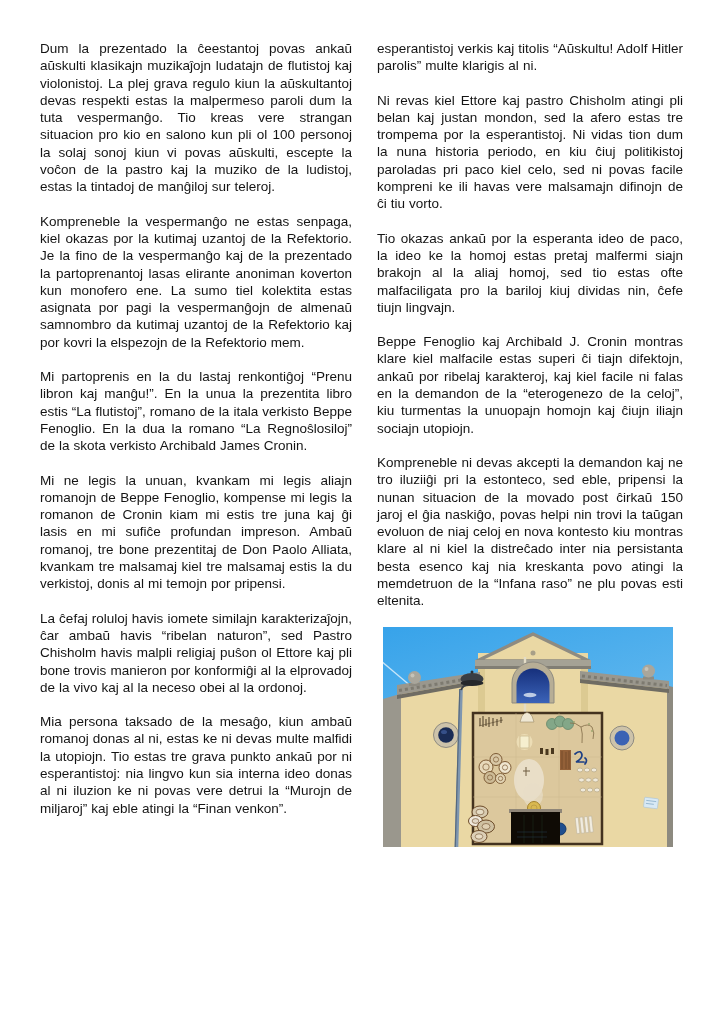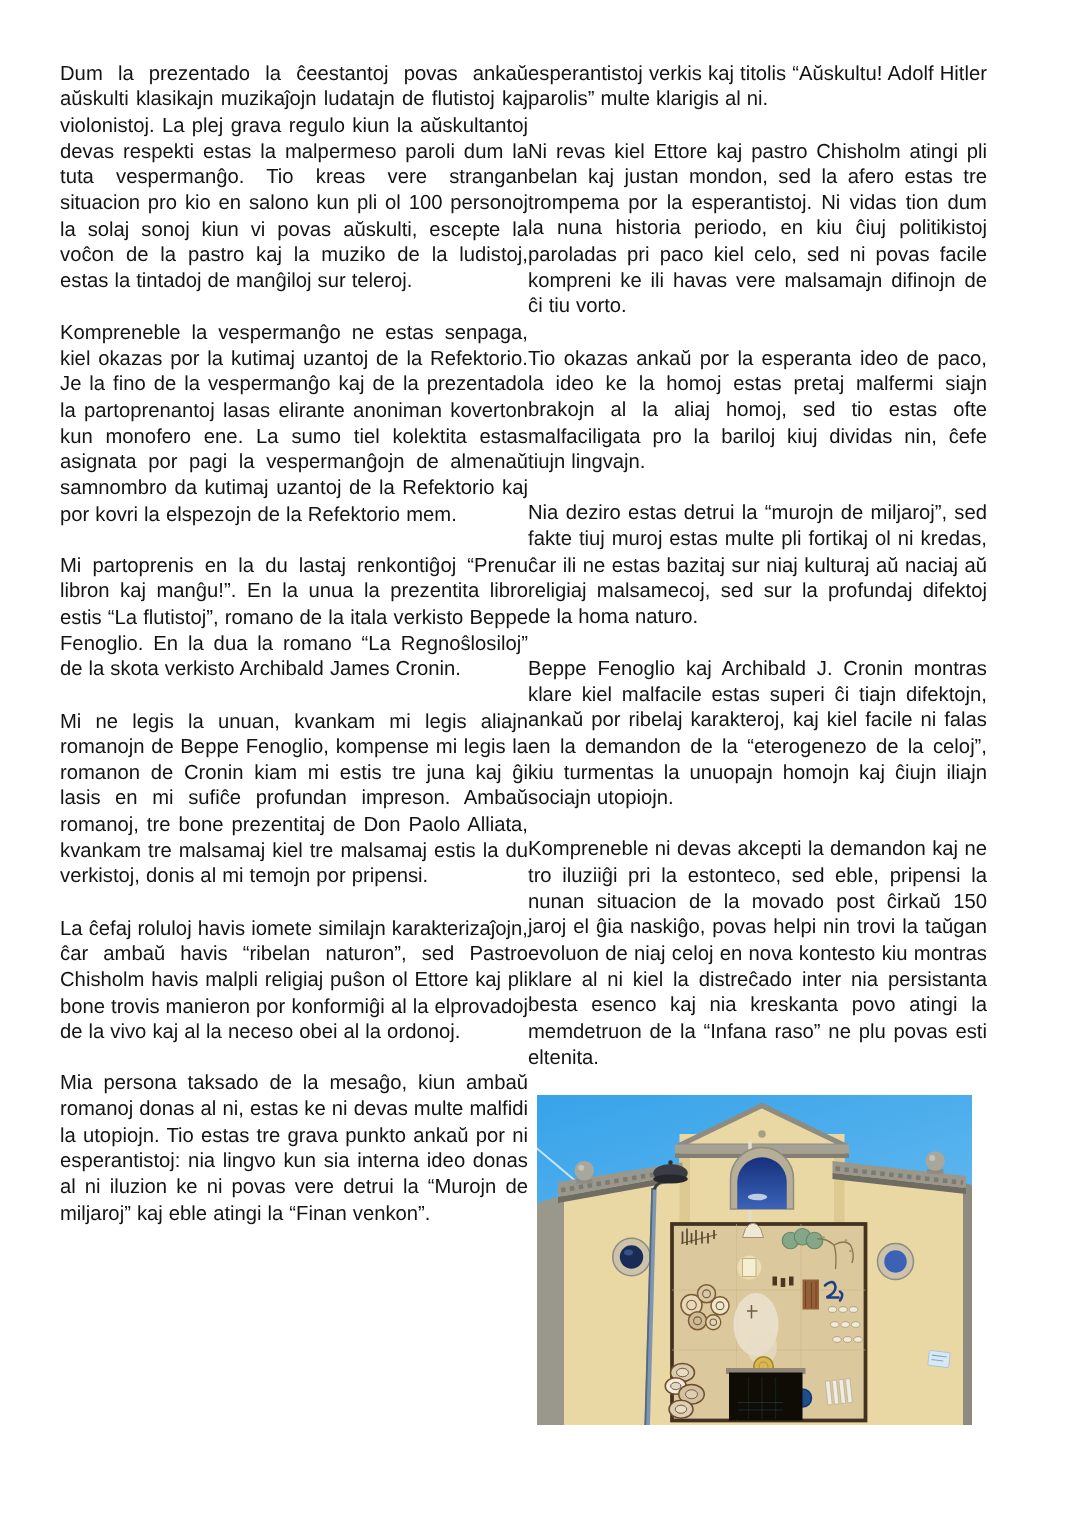--- a/index.html
+++ b/index.html
@@ -1,20 +1,20 @@
 <!DOCTYPE html>
 <html style="--sky: #37a3ea; --sky_light: #76c2f0; --facade: #ead8a4; --stone: #9a978d; --stone_dark: #6f6c63; --panel: #dcc89d; --panel_frame: #43321f; --glass_dark: #16307c; --glass_light: #3b63b8; --door: #0f0b05; --lamp_head: #3a3e44; --pole: #7e96b0;"><head>
 <meta charset="utf-8">
 <style>
   html, body { margin:0; padding:0; background:#ffffff; }
   .page {
     position:relative; width:725px; height:1024px; background:#ffffff;
     overflow:hidden; font-family:"Liberation Sans", sans-serif;
   }
-  .columns { position:absolute; top:40px; left:40px; display:flex; }
+  .columns { position:absolute; top:40px; left:40px; display:flex; gap:25px; }
   .col { display:block; }
   .col-left  { width:312px; }
   .col-right { width:306px; }
   .col p {
     margin:0 0 17px 0; font-size:13.5px; line-height:17.3px;
     text-align:justify; color:#141414; word-spacing:0.02em;
   }
   .col p.continues { text-align-last: justify; }
   .photo-wrap { margin:2px 0 0 6px; width:290px; height:220px; }
   .photo-wrap svg { display:block; }
@@ -37,21 +37,20 @@
       <p>Mi partoprenis en la du lastaj renkontiĝoj “Prenu libron kaj manĝu!”. En la unua la prezentita libro estis “La flutistoj”, romano de la itala verkisto Beppe Fenoglio. En la dua la romano “La Regnoŝlosiloj” de la skota verkisto Archibald James Cronin.</p>
       <p>Mi ne legis la unuan, kvankam mi legis aliajn romanojn de Beppe Fenoglio, kompense mi legis la romanon de Cronin kiam mi estis tre juna kaj ĝi lasis en mi sufiĉe profundan impreson. Ambaŭ romanoj, tre bone prezentitaj de Don Paolo Alliata, kvankam tre malsamaj kiel tre malsamaj estis la du verkistoj, donis al mi temojn por pripensi.</p>
       <p>La ĉefaj roluloj havis iomete similajn karakterizaĵojn, ĉar ambaŭ havis “ribelan naturon”, sed Pastro Chisholm havis malpli religiaj puŝon ol Ettore kaj pli bone trovis manieron por konformiĝi al la elprovadoj de la vivo kaj al la neceso obei al la ordonoj.</p>
       <p>Mia persona taksado de la mesaĝo, kiun ambaŭ romanoj donas al ni, estas ke ni devas multe malfidi la utopiojn. Tio estas tre grava punkto ankaŭ por ni esperantistoj: nia lingvo kun sia interna ideo donas al ni iluzion ke ni povas vere detrui la “Murojn de miljaroj” kaj eble atingi la “Finan venkon”.</p>
     </div>
 
     <div class="col col-right">
       <p>esperantistoj verkis kaj titolis “Aŭskultu! Adolf Hitler parolis” multe klarigis al ni.</p>
       <p>Ni revas kiel Ettore kaj pastro Chisholm atingi pli belan kaj justan mondon, sed la afero estas tre trompema por la esperantistoj. Ni vidas tion dum la nuna historia periodo, en kiu ĉiuj politikistoj paroladas pri paco kiel celo, sed ni povas facile kompreni ke ili havas vere malsamajn difinojn de ĉi tiu vorto.</p>
       <p>Tio okazas ankaŭ por la esperanta ideo de paco, la ideo ke la homoj estas pretaj malfermi siajn brakojn al la aliaj homoj, sed tio estas ofte malfaciligata pro la bariloj kiuj dividas nin, ĉefe tiujn lingvajn.</p>
-      <p>Nia deziro estas detrui la “murojn de miljaroj”, sed fakte tiuj muroj estas multe pli fortikaj ol ni kredas, ĉar ili ne estas bazitaj sur niaj kulturaj aŭ naciaj aŭ religiaj malsamecoj, sed sur la profundaj difektoj de la homa naturo.</p>
       <p>Beppe Fenoglio kaj Archibald J. Cronin montras klare kiel malfacile estas superi ĉi tiajn difektojn, ankaŭ por ribelaj karakteroj, kaj kiel facile ni falas en la demandon de la “eterogenezo de la celoj”, kiu turmentas la unuopajn homojn kaj ĉiujn iliajn sociajn utopiojn.</p>
       <p>Kompreneble ni devas akcepti la demandon kaj ne tro iluziiĝi pri la estonteco, sed eble, pripensi la nunan situacion de la movado post ĉirkaŭ 150 jaroj el ĝia naskiĝo, povas helpi nin trovi la taŭgan evoluon de niaj celoj en nova kontesto kiu montras klare al ni kiel la distreĉado inter nia persistanta besta esenco kaj nia kreskanta povo atingi la memdetruon de la “Infana raso” ne plu povas esti eltenita.</p>
 
       <div class="photo-wrap">
         <svg viewBox="0 0 290 220" width="290" height="220" aria-hidden="true">
           <defs>
             <linearGradient id="skyg" x1="0" y1="0" x2="0.4" y2="1">
               <stop offset="0" style="stop-color:var(--sky,#37a3ea)"></stop>
               <stop offset="1" style="stop-color:var(--sky_light,#76c2f0)"></stop>
             </linearGradient>

